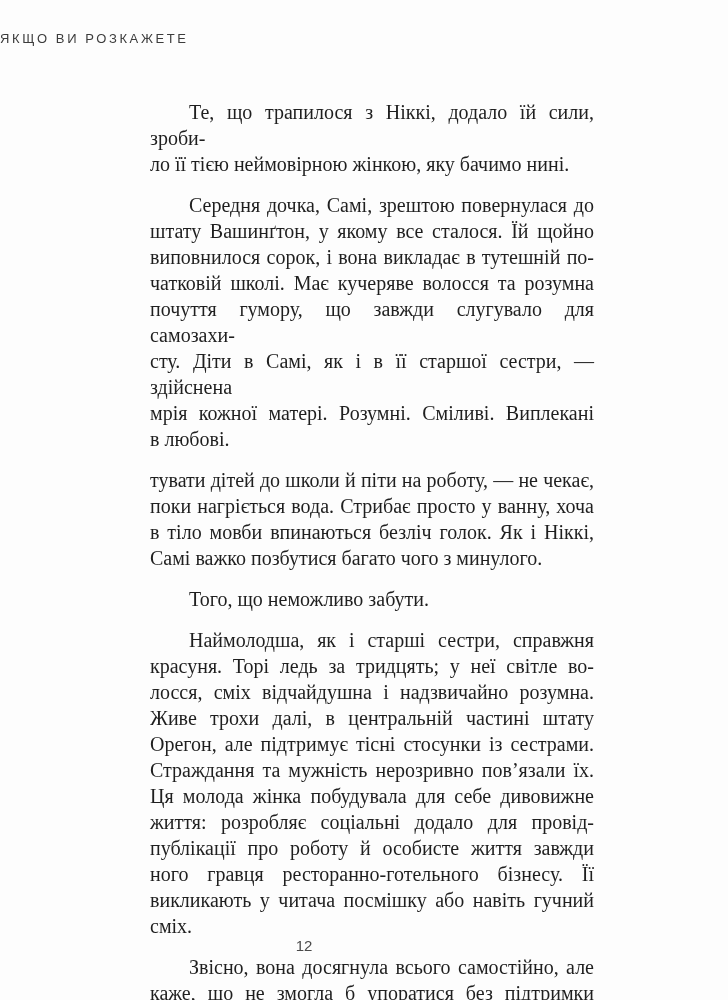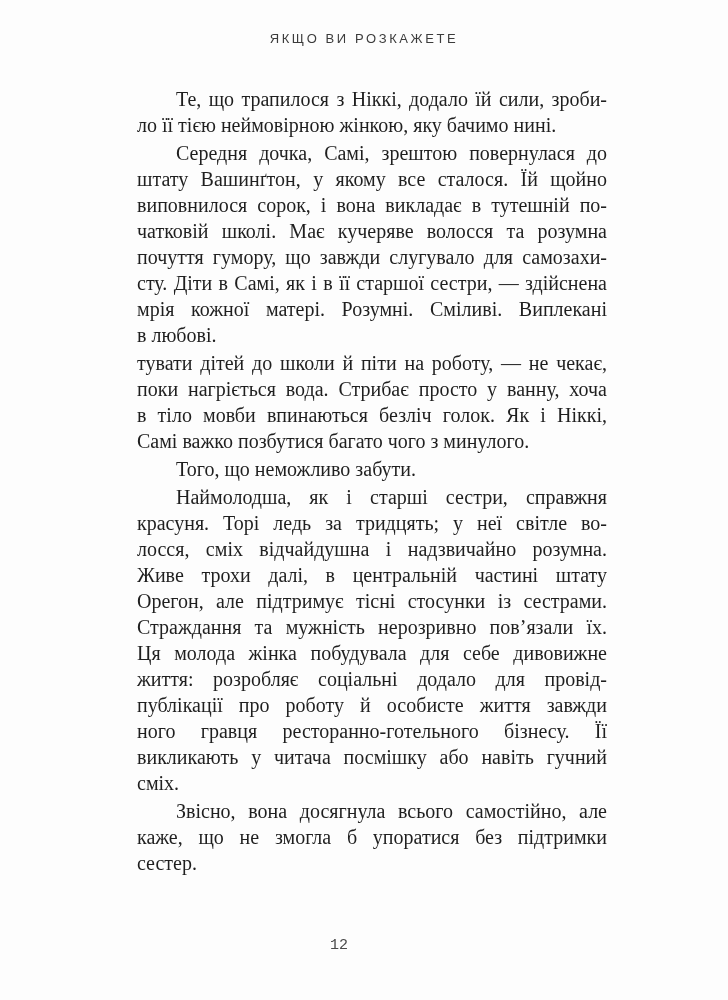--- a/index.html
+++ b/index.html
@@ -14,61 +14,59 @@
     background: #fdfdfd;
     overflow: hidden;
     font-family: "Liberation Serif", serif;
     color: #1f1f1f;
   }
   .running-head {
     position: absolute;
     top: 31px;
     left: 0;
     width: 728px;
-    text-align: center;
     font-family: "Liberation Sans", sans-serif;
     font-size: 13px;
     font-weight: 400;
     letter-spacing: 2.6px;
     color: #3c3c3c;
   }
   .text-block {
     position: absolute;
     top: 84px;
     left: 135px;
     width: 474px;
     font-size: 20px;
     line-height: 26px;
   }
   .para {
-    margin: 2px;
+    margin: 15px;
     padding: 0;
   }
   .line {
     display: block;
     text-align: justify;
     text-align-last: justify;
     white-space: normal;
   }
   .line.first {
     text-indent: 39px;
   }
   .line.last {
     text-align-last: left;
   }
   .folio {
     position: absolute;
     top: 937px;
     left: 0;
     width: 608px;
     text-align: center;
-    font-family: Liberation Mono, monospace;
+    font-family: Liberation Sans, sans-serif;
     font-size: 15px;
     color: #4a4a4a;
-    padding-left: 35px;
   }
 </style>
 </head>
 <body>
 
 <div class="page">
 
   <div class="running-head">ЯКЩО ВИ РОЗКАЖЕТЕ</div>
 
   <div class="text-block">

